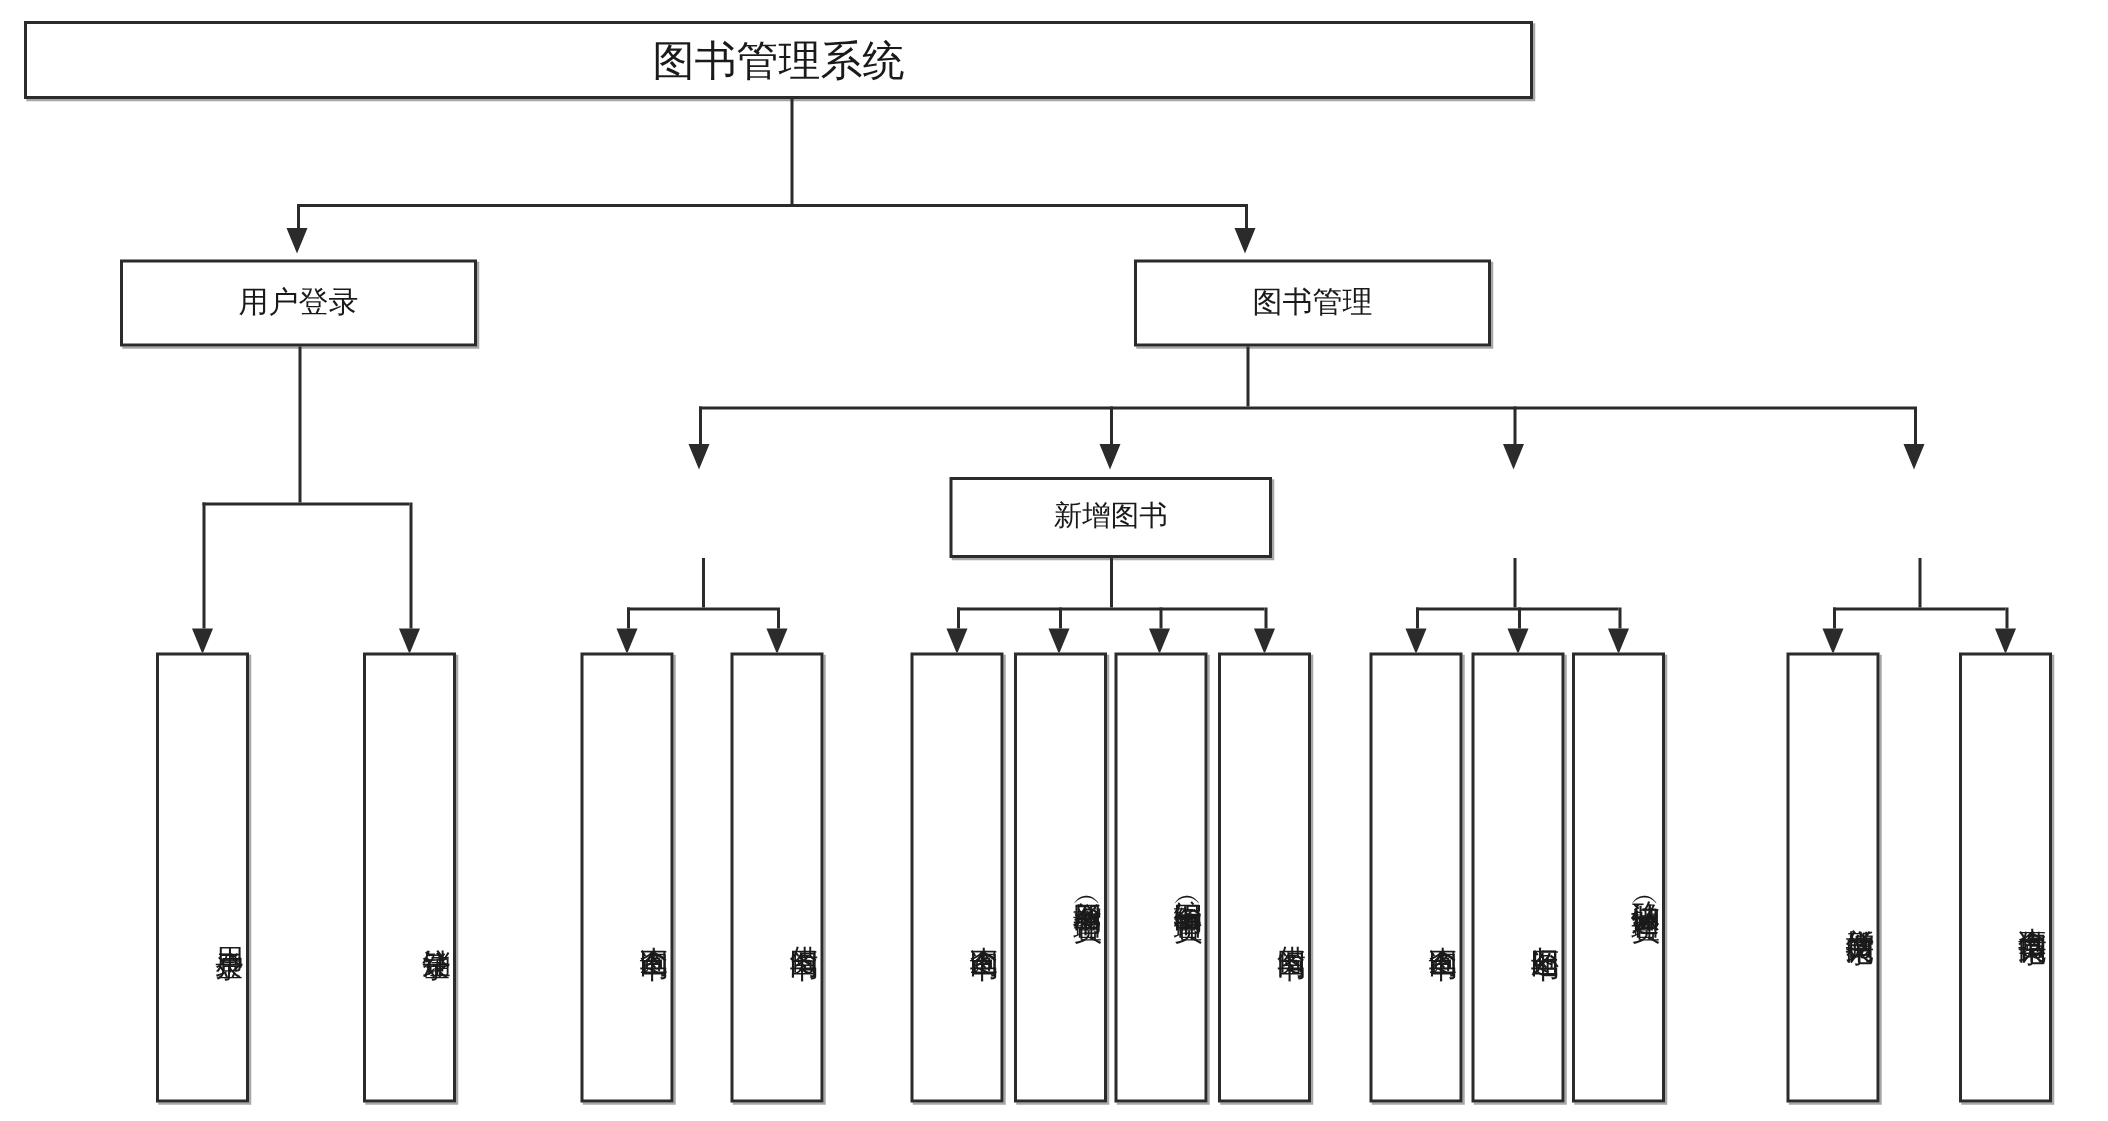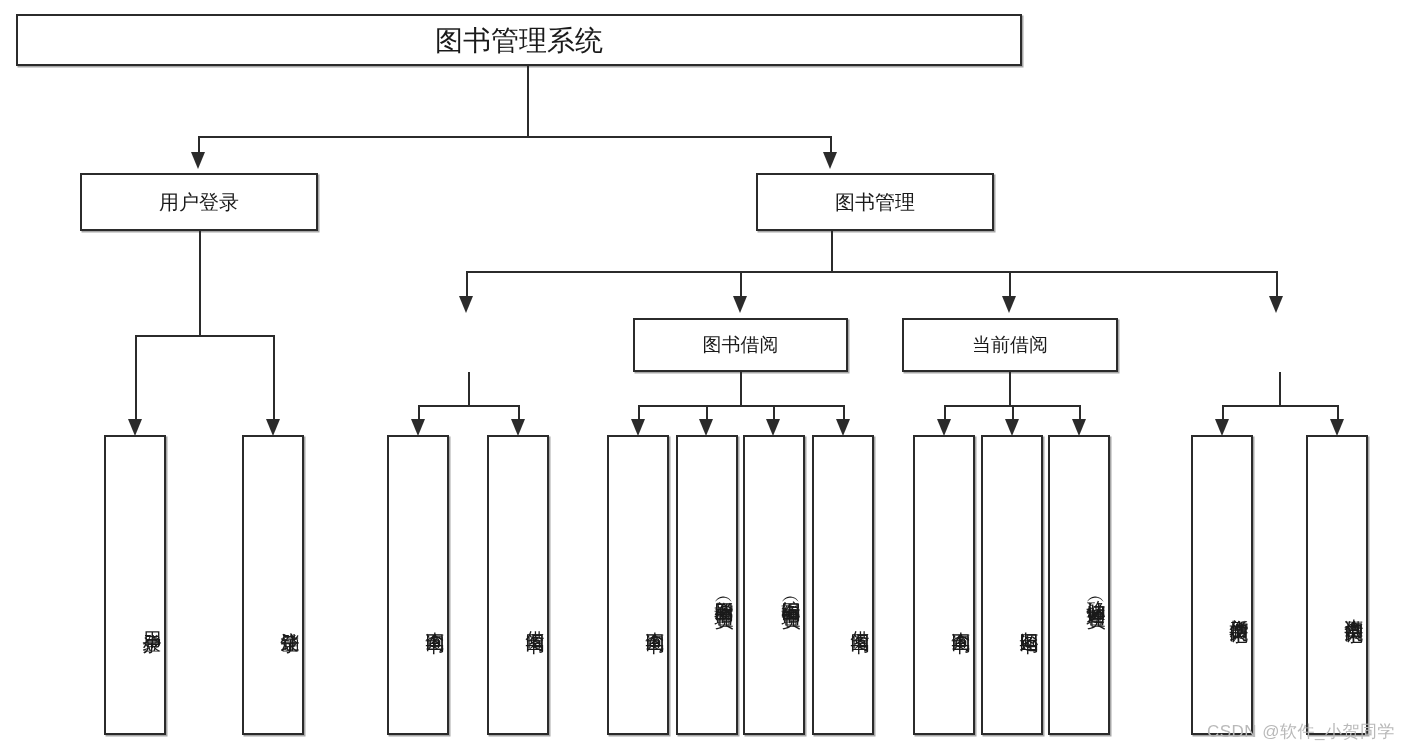--- a/index.html
+++ b/index.html
@@ -107,24 +107,21 @@
   <div class="vline" style="left:466px;top:271px;height:25px;"></div>
   <div class="arrow" style="left:459px;top:296px;"></div>
   <div class="vline" style="left:740px;top:271px;height:25px;"></div>
   <div class="arrow" style="left:733px;top:296px;"></div>
   <div class="vline" style="left:1009px;top:271px;height:25px;"></div>
   <div class="arrow" style="left:1002px;top:296px;"></div>
   <div class="vline" style="left:1276px;top:271px;height:25px;"></div>
   <div class="arrow" style="left:1269px;top:296px;"></div>
 
   <div class="node lvl2" style="left:633px;top:318px;width:215px;height:54px;">
-    <span class="lbl">图书借阅</span>
-  </div>
-  <div class="node lvl2" style="left:902px;top:318px;width:216px;height:54px;">
-    <span class="lbl">当前借阅</span>
+    <span class="lbl">新增图书</span>
   </div>
 
   <div class="vline" style="left:468px;top:372px;height:33px;"></div>
   <div class="hline" style="left:418px;top:405px;width:100px;"></div>
   <div class="vline" style="left:418px;top:405px;height:14px;"></div>
   <div class="arrow" style="left:411px;top:419px;"></div>
   <div class="vline" style="left:518px;top:405px;height:14px;"></div>
   <div class="arrow" style="left:511px;top:419px;"></div>
 
   <div class="vline" style="left:740px;top:372px;height:33px;"></div>
@@ -191,15 +188,14 @@
     <span class="lbl">确认归还（管理员）</span>
   </div>
 
   <div class="node leaf mid" style="left:1191px;top:435px;width:62px;height:300px;">
     <span class="lbl">新增借阅记录</span>
   </div>
   <div class="node leaf mid" style="left:1306px;top:435px;width:62px;height:300px;">
     <span class="lbl">查询借阅记录</span>
   </div>
 
-  <div id="watermark">CSDN @软件_小贺同学</div>
 
 </div>
 
 </body></html>

